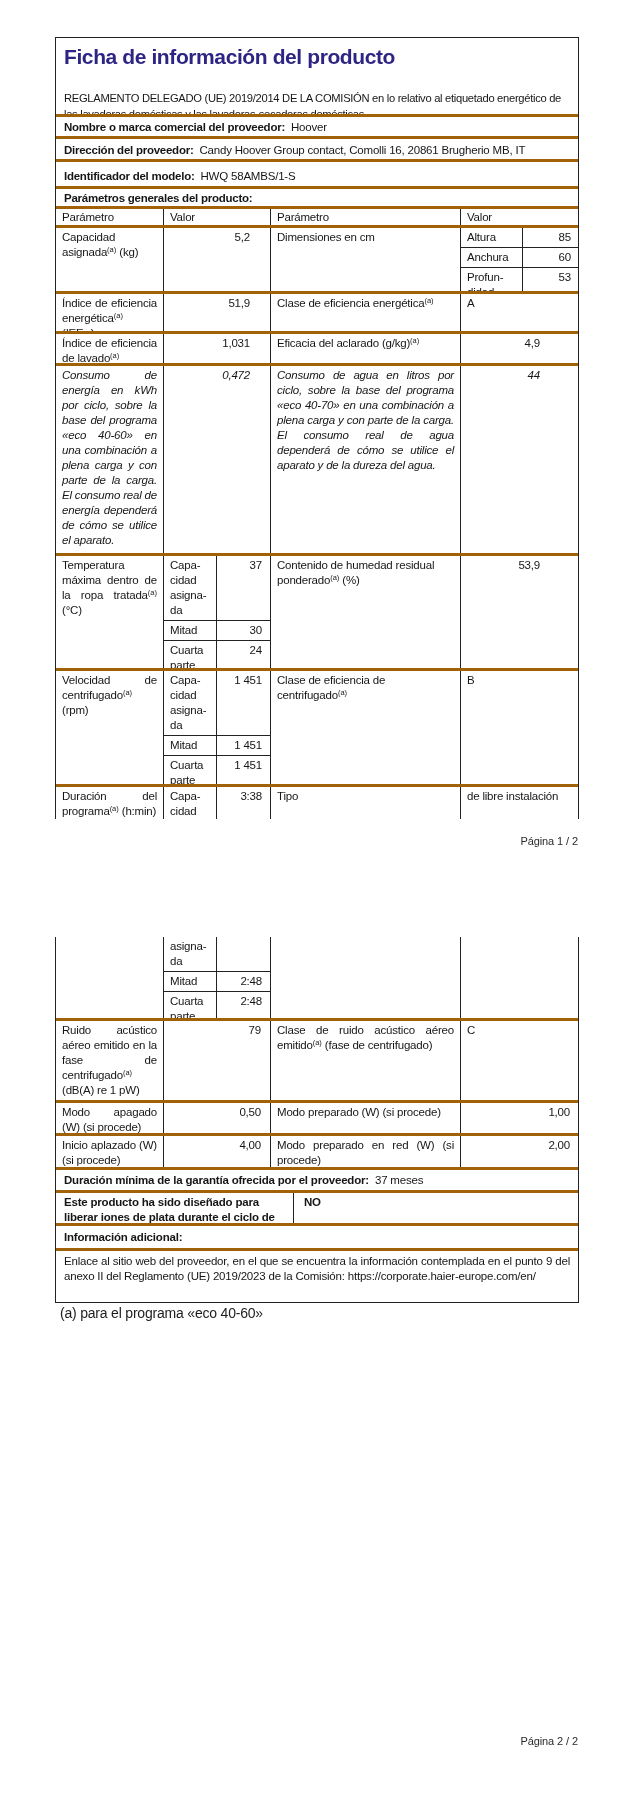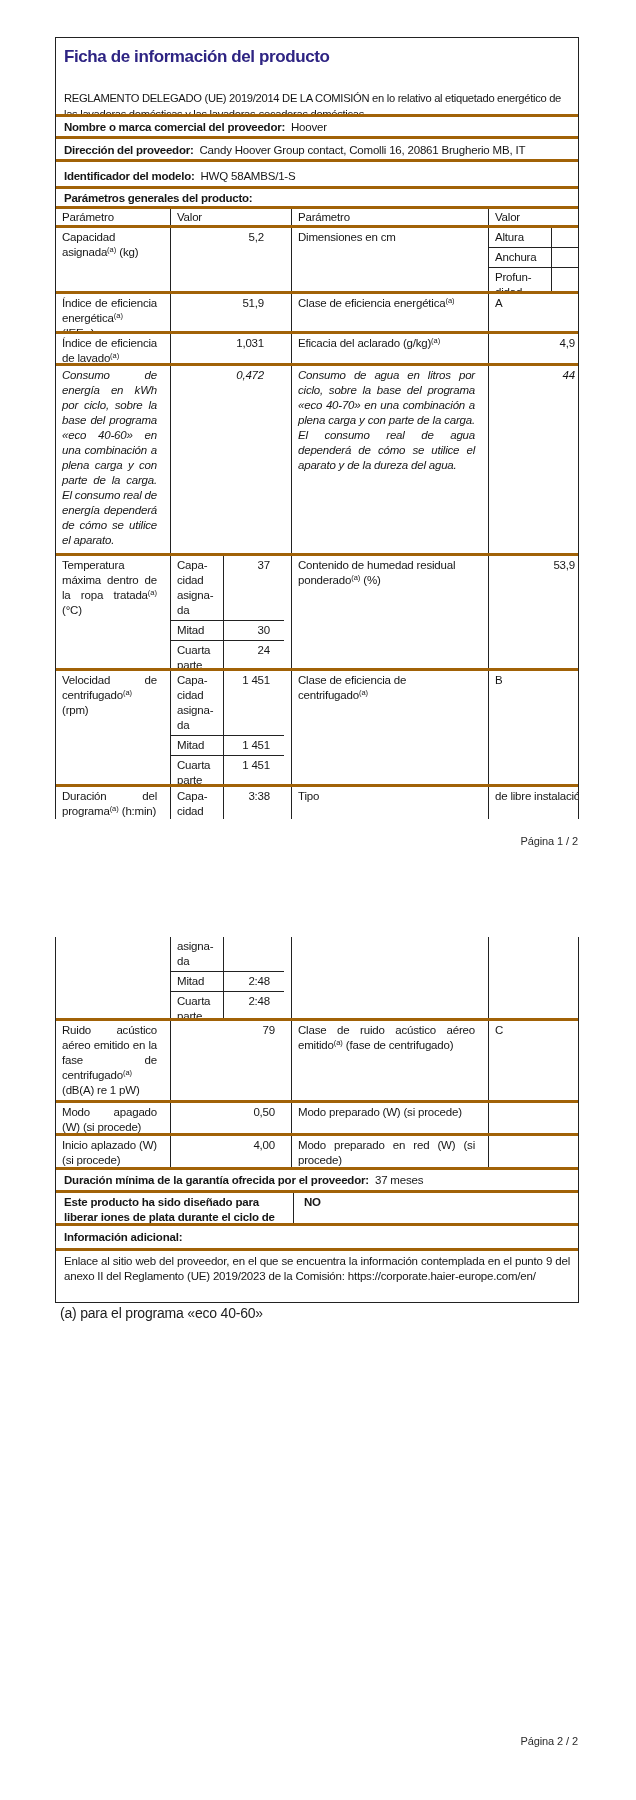--- a/index.html
+++ b/index.html
@@ -8,30 +8,30 @@
          color:#161616; letter-spacing:-0.2px; }
   .page { position:absolute; left:0; width:636px; height:900px; background:#fff; }
   #page1 { top:0; } #page2 { top:900px; }
   .sheet { position:absolute; left:55px; top:37px; width:524px; border:1px solid #222; }
   #page1 .sheet { border-bottom:none; }
   #page2 .sheet { border-top:none; }
   .sec { border-top:3px solid #a16207; overflow:hidden; }
   .sheet > .sec:first-child { border-top:none; }
 
   .head { height:76px; padding:5px 8px 0 8px; }
-  .title { font-size:17px; line-height:27px; font-weight:bold; color:#2e2483; letter-spacing:-0.4px; }
+  .title { font-size:21px; line-height:27px; font-weight:bold; color:#2e2483; letter-spacing:-0.4px; }
   .reg { margin-top:20px; font-size:11.2px; line-height:16px; letter-spacing:-0.3px; }
 
   .lrow { padding:3px 8px; }
   .lrow b { letter-spacing:-0.25px; }
   .lrow .val { margin-left:6px; font-weight:normal; }
   .h-nombre { height:22px; } .h-direccion { height:23px; padding-top:4px; }
   .h-modelo { height:27px; padding-top:7px; } .h-section { height:20px; padding-top:2px; }
 
-  .trow { display:grid; grid-template-columns:107px 52px 55px 190px 62px 56px; overflow:hidden;gap:7px; }
+  .trow { display:grid; grid-template-columns:107px 52px 55px 190px 62px 56px; overflow:hidden; }
   .trow > div { padding:2px 6px; }
   .c1 { grid-column:1/2; }
   .c2 { grid-column:2/4; border-left:1px solid #222; }
   .c3 { grid-column:4/5; border-left:1px solid #222; }
   .c4 { grid-column:5/7; border-left:1px solid #222; }
   .just { text-align:justify; }
   .n2p1 { text-align:right; padding-right:20px !important; }
   .n2p2 { text-align:right; padding-right:9px !important; }
   .n4p1 { text-align:right; padding-right:38px !important; }
   .n4p2 { text-align:right; padding-right:8px !important; }

